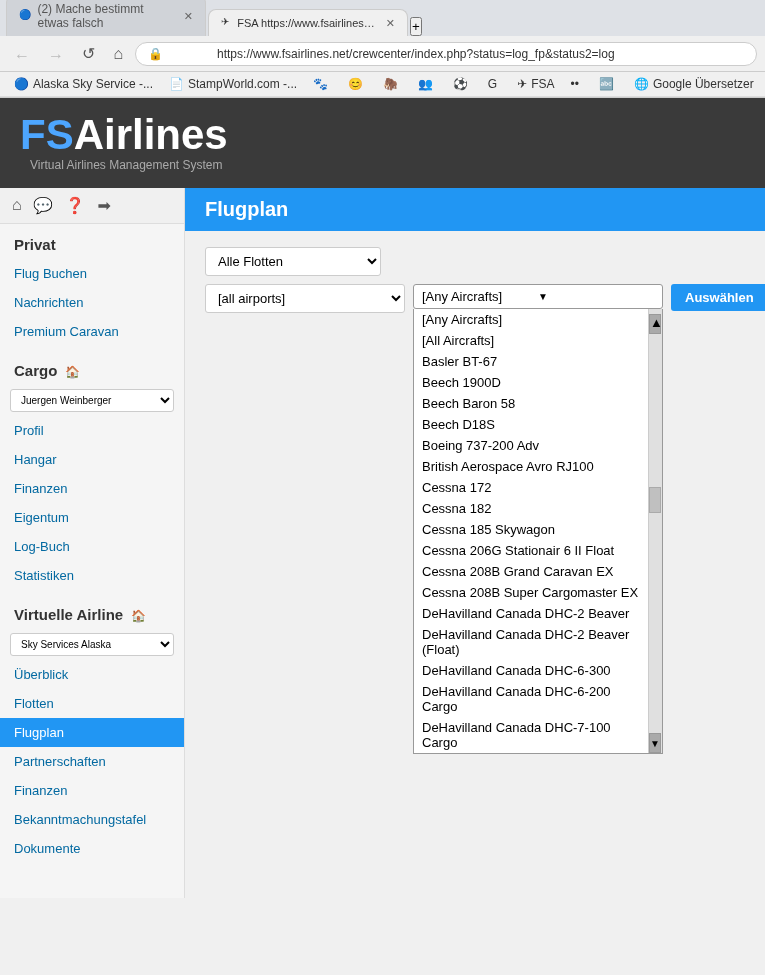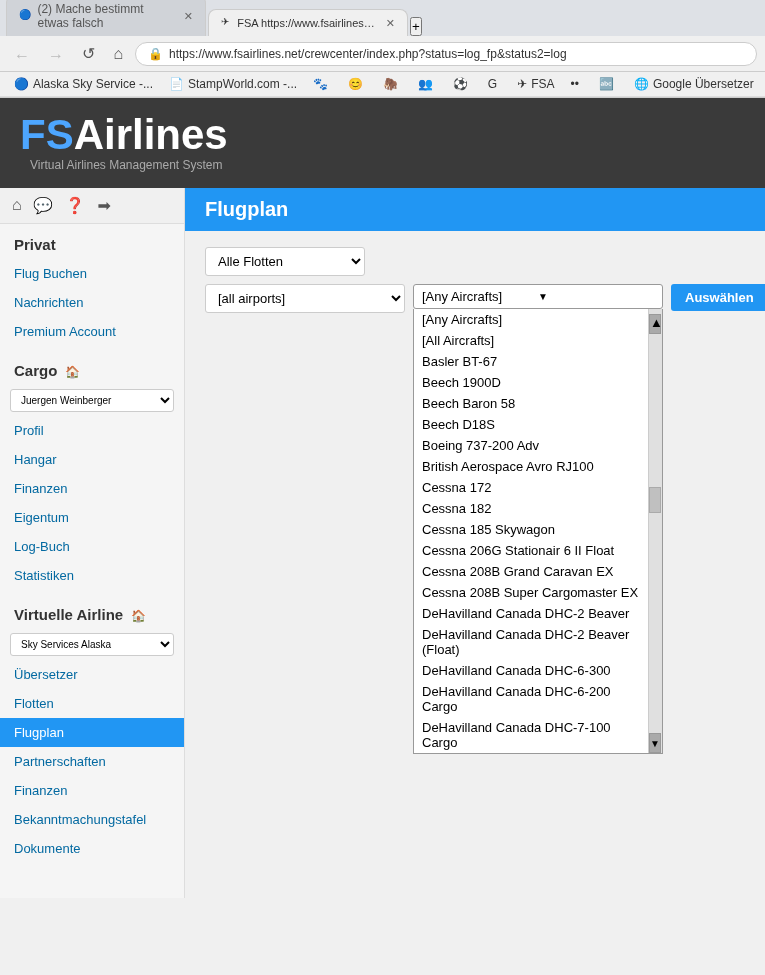--- a/index.html
+++ b/index.html
@@ -11,21 +11,21 @@
     .tab { display: flex; align-items: center; background: #f0f0f0; border-radius: 8px 8px 0 0; padding: 6px 12px; font-size: 12px; color: #333; max-width: 200px; border: 1px solid #ccc; border-bottom: none; margin-right: 2px; }
     .tab.inactive { background: #d0d3d8; color: #555; }
     .tab .tab-favicon { width: 14px; height: 14px; margin-right: 6px; font-size: 10px; }
     .tab .tab-close { margin-left: 8px; cursor: pointer; color: #666; font-size: 11px; }
 
     .nav-bar { display: flex; align-items: center; padding: 5px 8px; background: #f0f0f0; border-bottom: 1px solid #ccc; gap: 6px; }
     .nav-btn { background: none; border: none; cursor: pointer; font-size: 16px; color: #555; padding: 3px 6px; border-radius: 3px; }
     .nav-btn.disabled { color: #bbb; cursor: default; }
     .address-bar { flex: 1; display: flex; align-items: center; background: white; border: 1px solid #ccc; border-radius: 16px; padding: 4px 12px; font-size: 12px; color: #333; }
     .address-bar .lock-icon { margin-right: 6px; color: #555; }
-    .address-bar .url-text { flex: 1; overflow: hidden; text-overflow: ellipsis; white-space: nowrap; }
+    .address-bar .url-text { flex: 1; overflow: hidden; text-overflow: ellipsis; white-space: nowrap; margin-left: 48px; }
 
     .bookmarks-bar { display: flex; align-items: center; padding: 3px 8px; background: #f0f0f0; border-bottom: 1px solid #ddd; gap: 4px; font-size: 12px; overflow: hidden; }
     .bookmark-item { display: flex; align-items: center; padding: 2px 6px; border-radius: 3px; cursor: pointer; white-space: nowrap; color: #333; }
     .bookmark-icon { margin-right: 4px; font-size: 12px; }
 
     
     .page-wrapper { display: flex; flex-direction: column; min-height: 800px; }
 
     
     .site-header { background: #3a3a3a; padding: 16px 20px; display: flex; align-items: center; }
@@ -160,21 +160,21 @@
         <span class="sidebar-icon">⌂</span>
         <span class="sidebar-icon">💬</span>
         <span class="sidebar-icon">❓</span>
         <span class="sidebar-icon">➡</span>
       </div>
 
       <div class="sidebar-section">
         <div class="sidebar-section-title">Privat</div>
         <div class="sidebar-item">Flug Buchen</div>
         <div class="sidebar-item">Nachrichten</div>
-        <div class="sidebar-item">Premium Account</div>
+        <div class="sidebar-item">Premium Caravan</div>
       </div>
 
       <div class="sidebar-section">
         <div class="sidebar-section-title">
           <span>Cargo</span>
           <span style="font-size:12px;margin-left:4px;">🏠</span>
         </div>
         <div class="pilot-dropdown">
           <select>
             <option>Juergen Weinberger</option>
@@ -191,38 +191,38 @@
       <div class="sidebar-section">
         <div class="sidebar-section-title">
           <span>Virtuelle Airline</span>
           <span style="font-size:12px;margin-left:4px;">🏠</span>
         </div>
         <div class="pilot-dropdown">
           <select>
             <option>Sky Services Alaska</option>
           </select>
         </div>
-        <div class="sidebar-item">Übersetzer</div>
+        <div class="sidebar-item">Überblick</div>
         <div class="sidebar-item">Flotten</div>
         <div class="sidebar-item active">Flugplan</div>
         <div class="sidebar-item">Partnerschaften</div>
         <div class="sidebar-item">Finanzen</div>
         <div class="sidebar-item">Bekanntmachungstafel</div>
         <div class="sidebar-item">Dokumente</div>
       </div>
     </div>
 
     <div class="content">
       <div class="content-header">
         <h1>Flugplan</h1>
       </div>
       <div class="content-body">
 
         <div class="filter-row">
-          <select class="filter-select" style="width:160px;">
+          <select class="filter-select" style="width:176px;">
             <option>Alle Flotten</option>
           </select>
         </div>
 
         <div class="filter-row" style="align-items: flex-start;">
           <select class="filter-select airport-select" style="width:200px;">
             <option>[all airports]</option>
           </select>
 
           <div class="dropdown-container">

